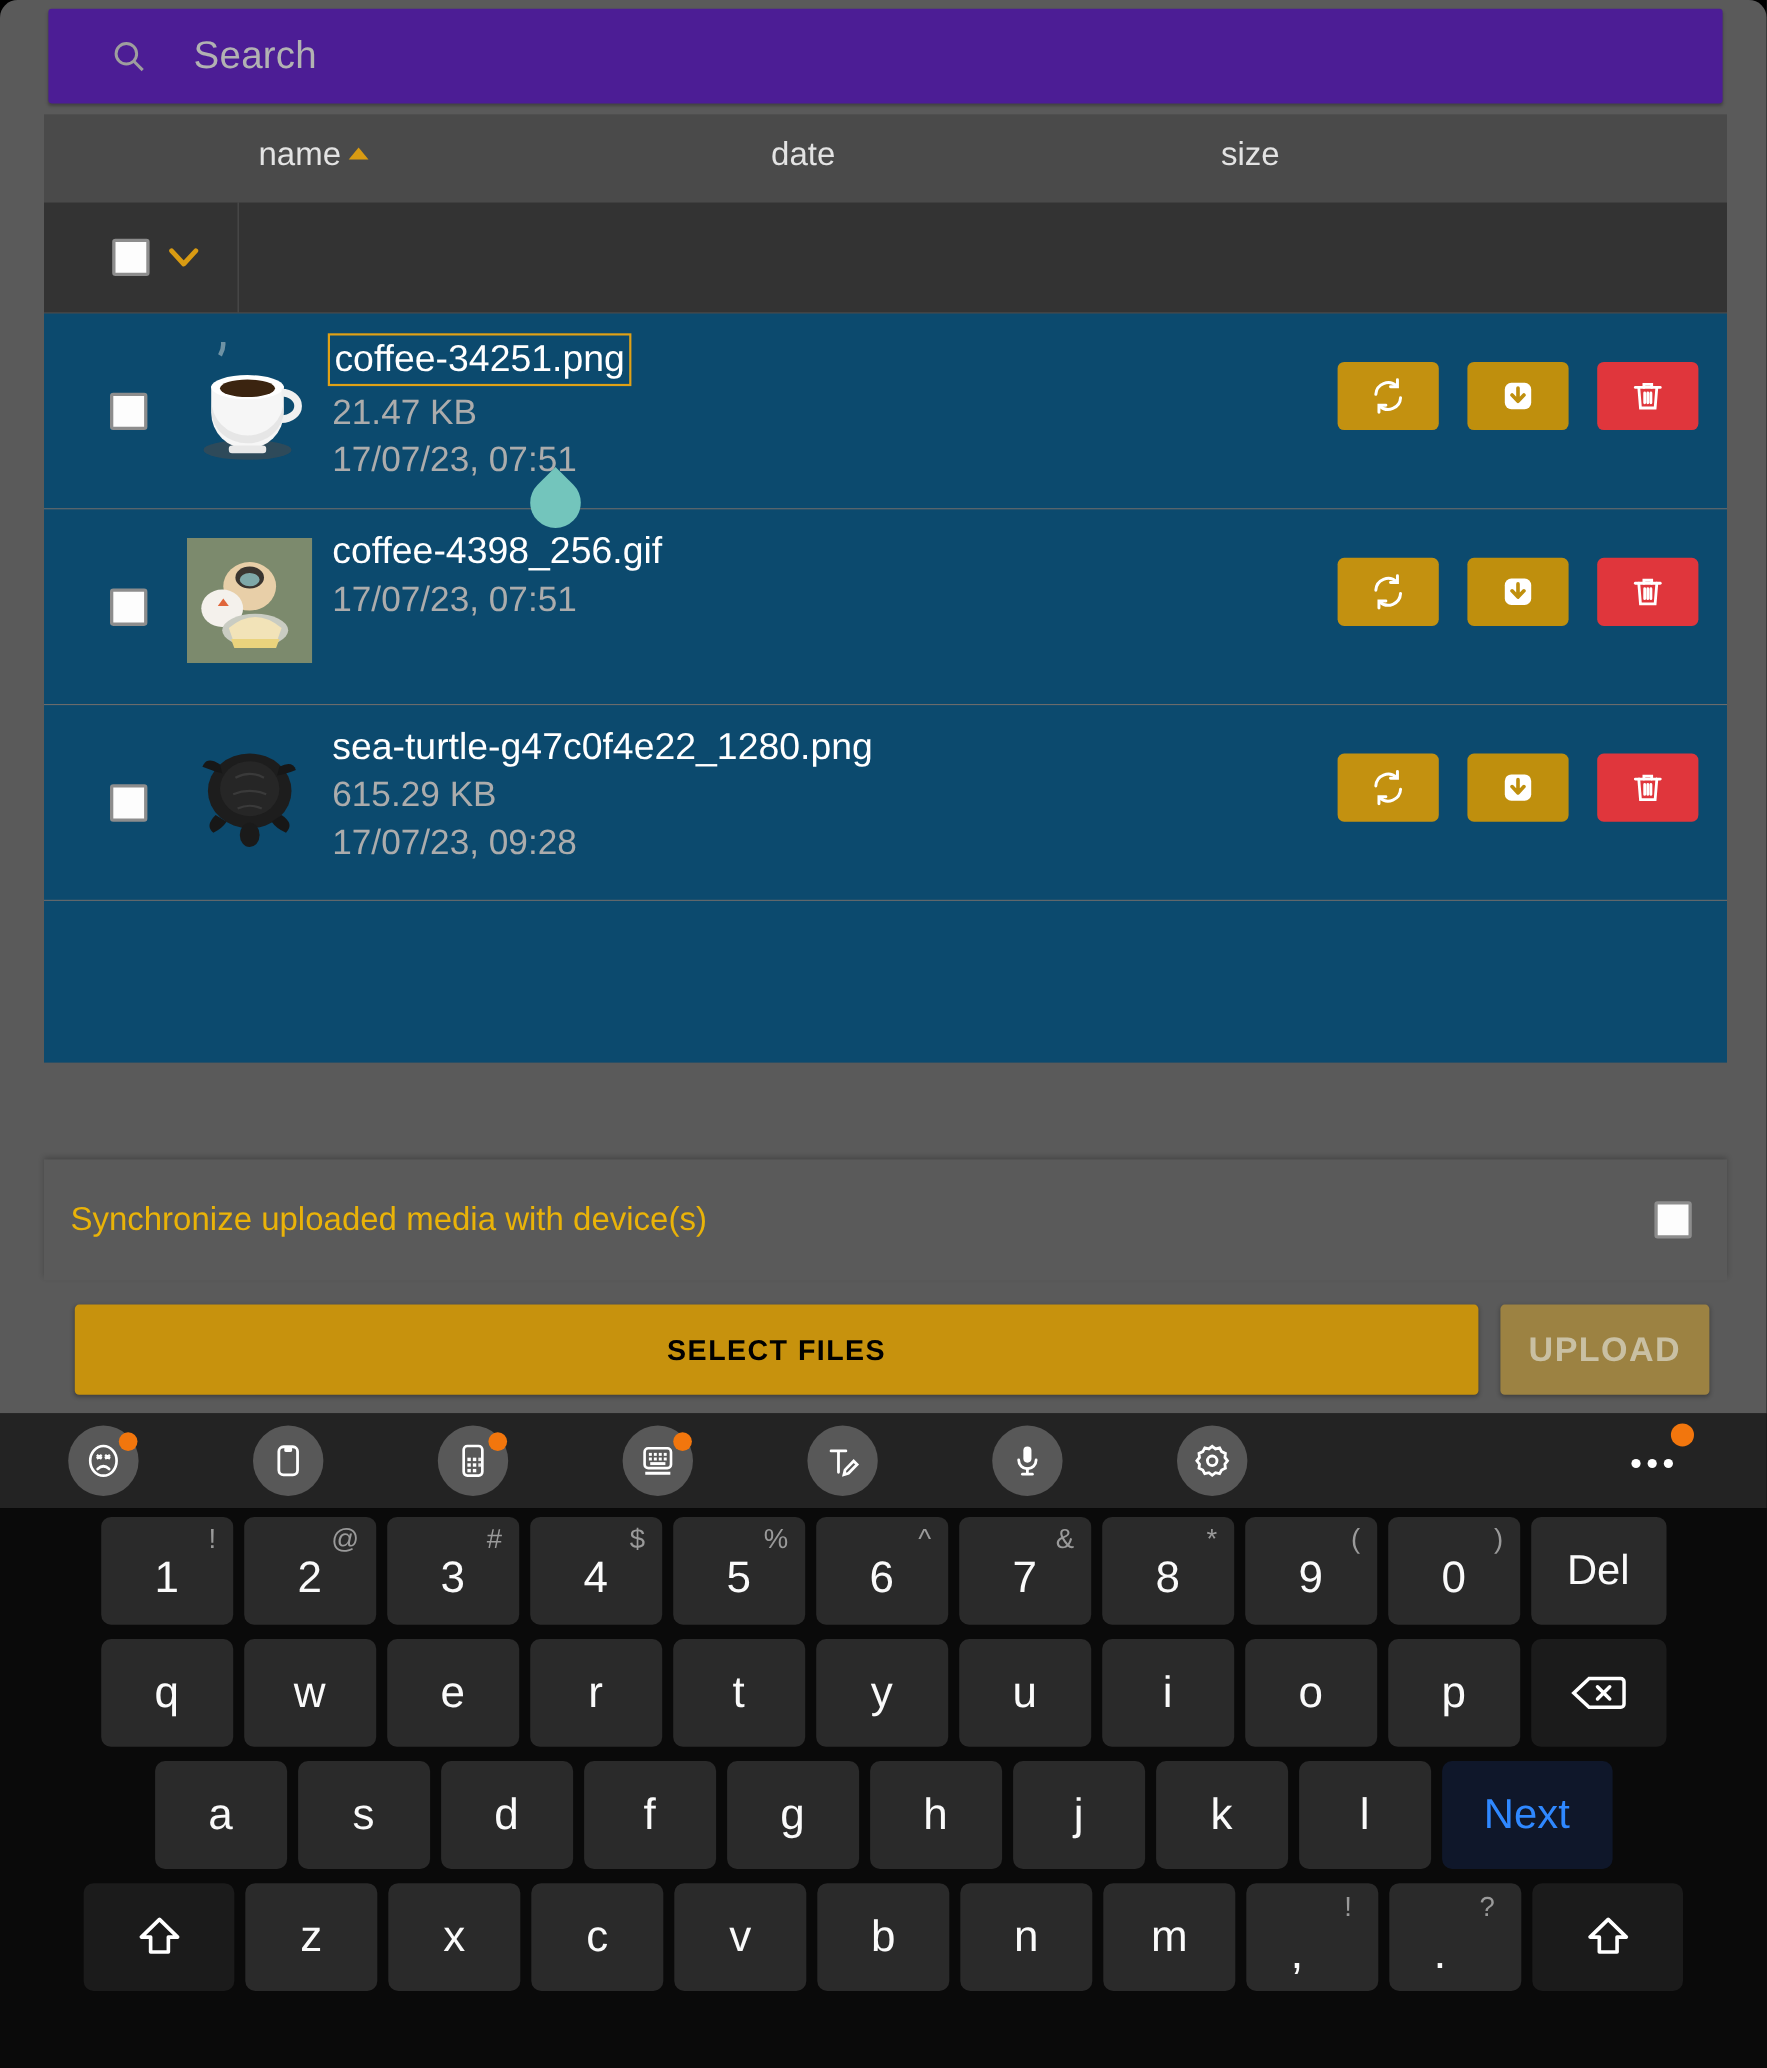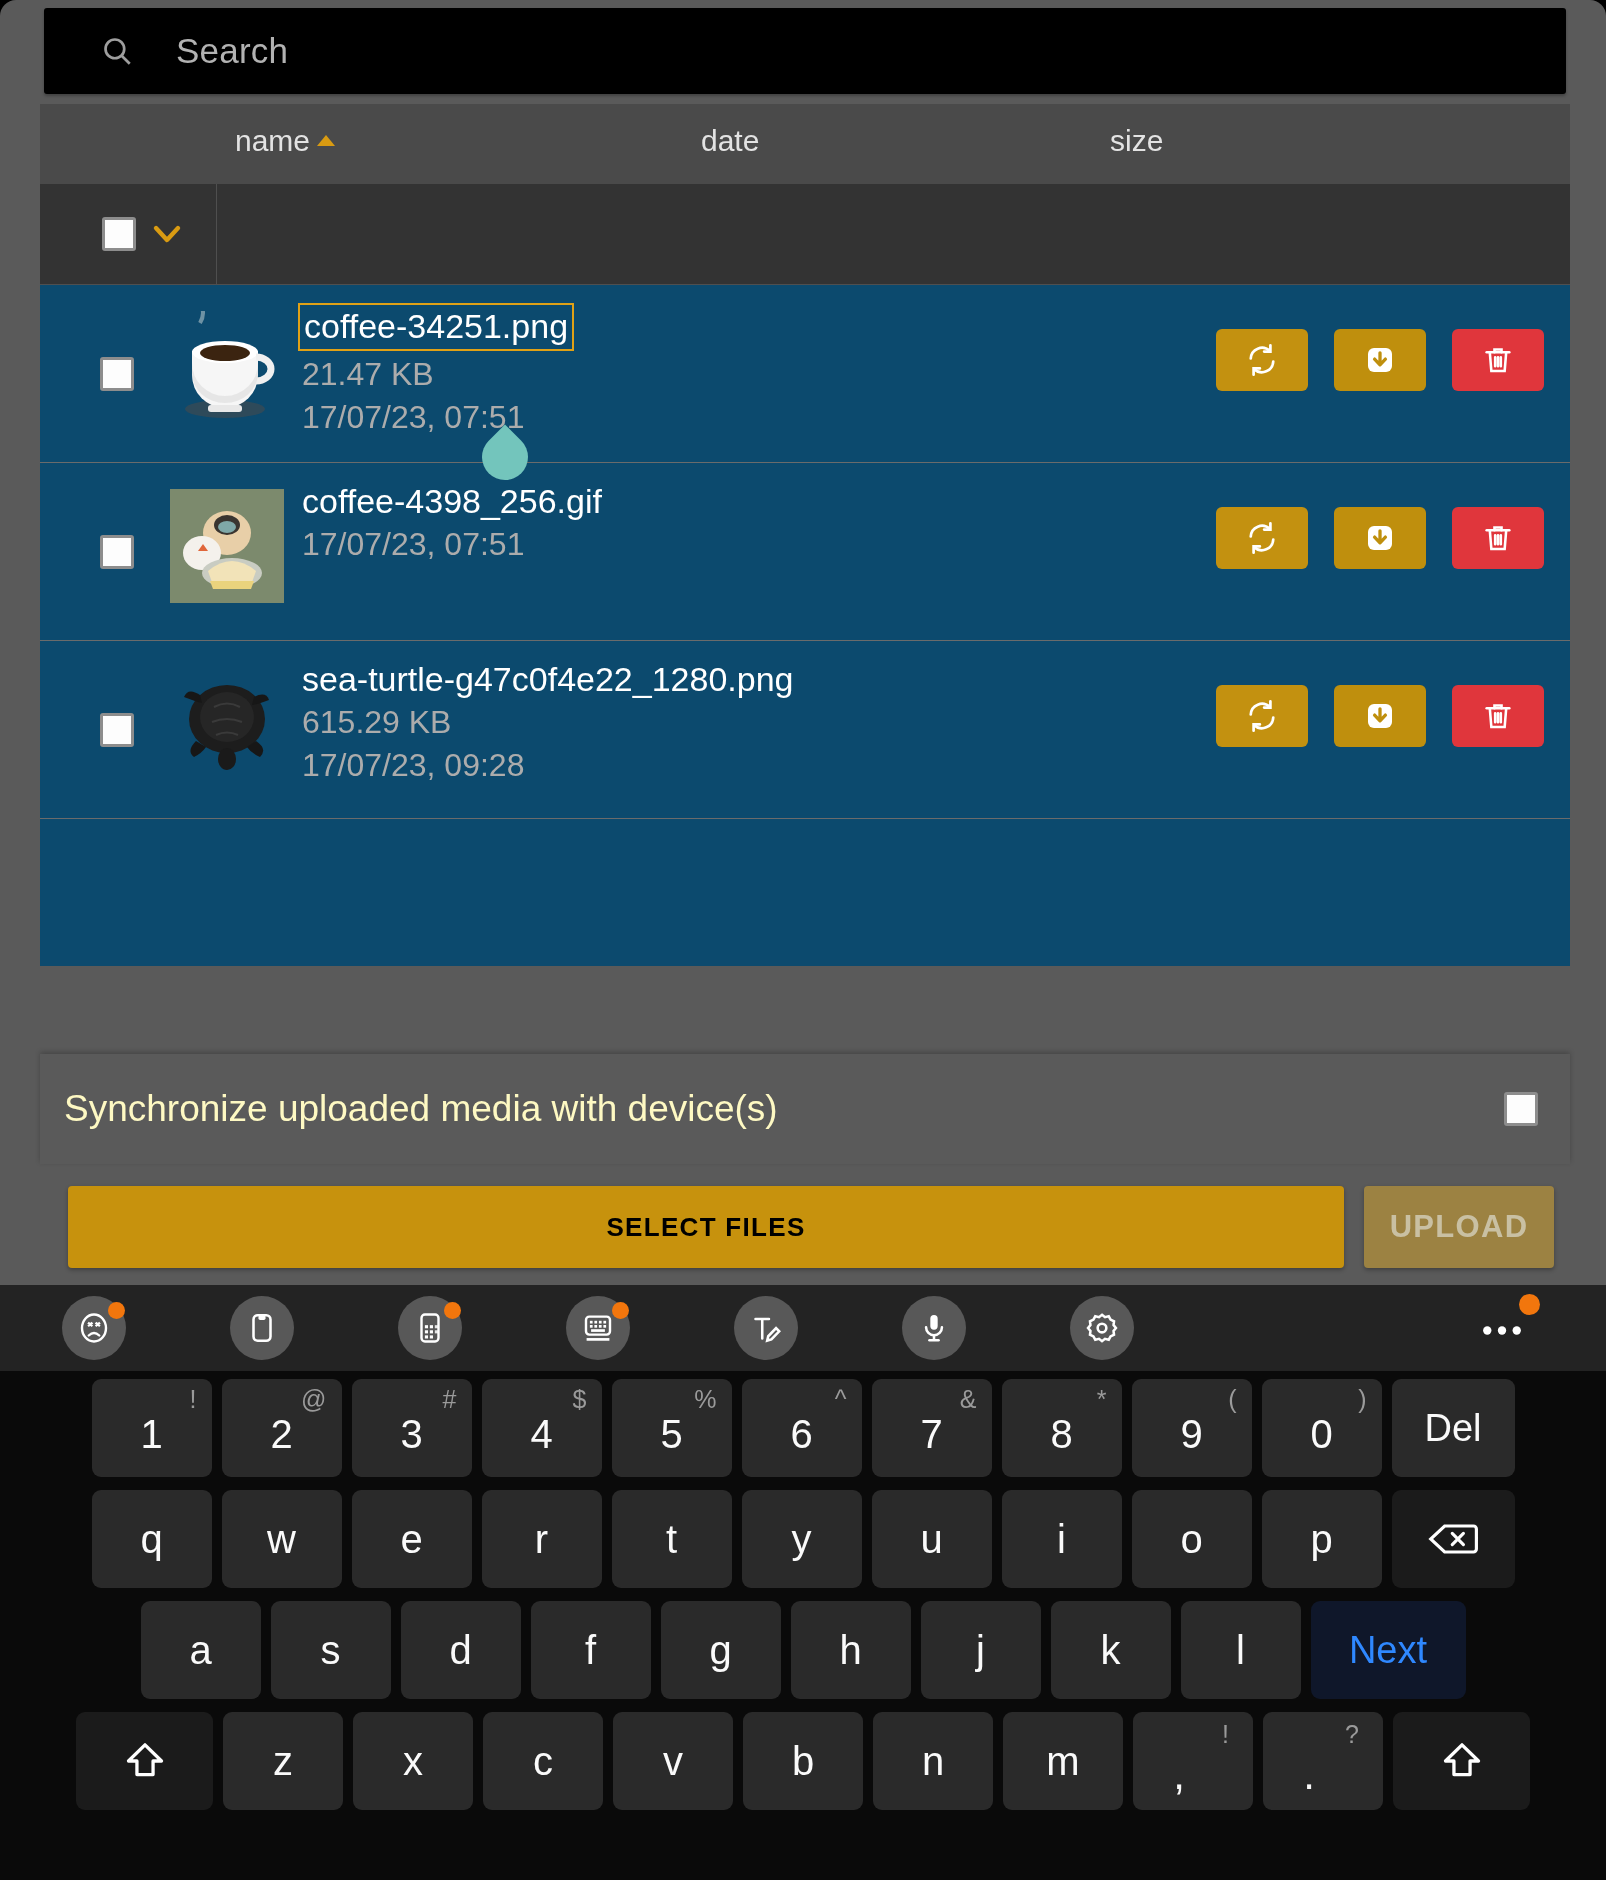--- a/index.html
+++ b/index.html
@@ -10,21 +10,21 @@
     position:absolute;left:0;top:0;width:1606px;height:1285px;
     background:#5a5a5a;box-sizing:border-box;
     border-radius:16px 16px 0 0;
     padding:0;
   }
   #app-inner{position:absolute;left:8px;top:8px;width:1590px;height:1269px;}
 
   
   .search-bar{
     position:absolute;left:36px;top:0px;width:1522px;height:86px;
-    background:#000000;border-radius:3px;
+    background:#4c1d95;border-radius:3px;
     display:flex;align-items:center;box-shadow:0 2px 3px rgba(0,0,0,.28);
   }
   .search-icon{margin-left:56px;width:34px;height:34px;flex:none;}
   .search-ph{margin-left:42px;color:#b2b2b2;font-size:35px;letter-spacing:.2px;}
 
   
   .list-panel{position:absolute;left:32px;top:96px;width:1530px;height:862px;}
   .col-head{
     position:absolute;left:0;top:0;width:1530px;height:80px;
     background:#4a4a4a;
@@ -96,21 +96,21 @@
     border-radius:0 50% 50% 50%;
     transform:rotate(45deg);
   }
 
   
   .sync-panel{
     position:absolute;left:32px;top:1046px;width:1530px;height:110px;
     background:#5a5a5a;box-shadow:0 -2px 5px rgba(0,0,0,.22);
     display:flex;align-items:center;
   }
-  .sync-label{margin-left:24px;color:#fef9c3;font-size:37px;}
+  .sync-label{margin-left:24px;color:#eab308;font-size:30px;}
   .sync-panel .cbox{position:absolute;right:32px;top:38px;}
 
   
   .btnbar{position:absolute;left:60px;top:1178px;width:1486px;height:82px;display:flex;gap:20px;}
   .btn-select{
     flex:1;background:#c7920d;color:#000000;font-size:26px;font-weight:bold;
     letter-spacing:1.3px;border:none;border-radius:4px;
     display:flex;align-items:center;justify-content:center;
     box-shadow:0 2px 4px rgba(0,0,0,.3);
   }

